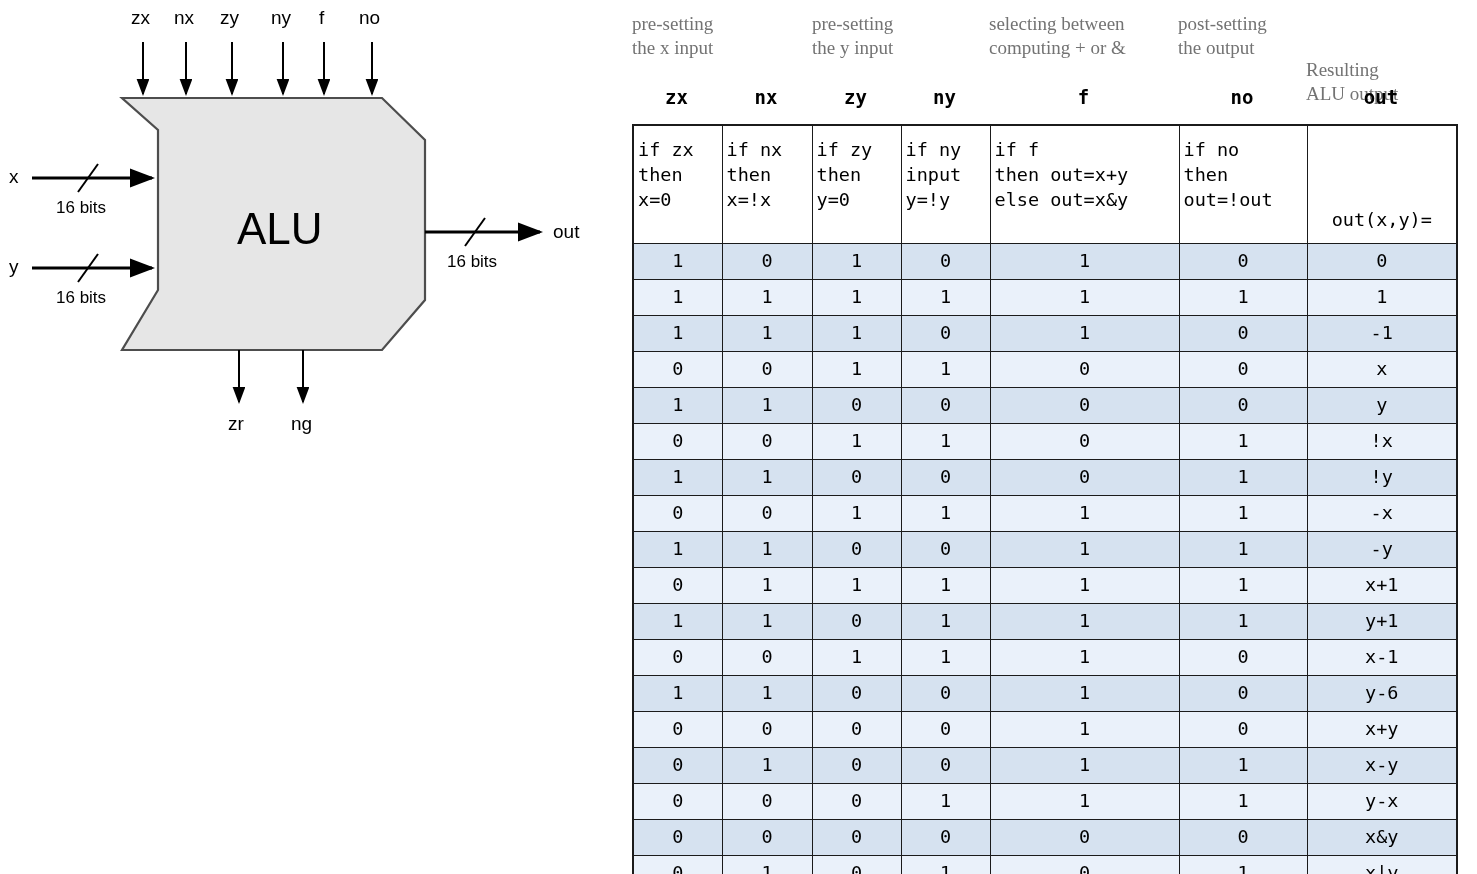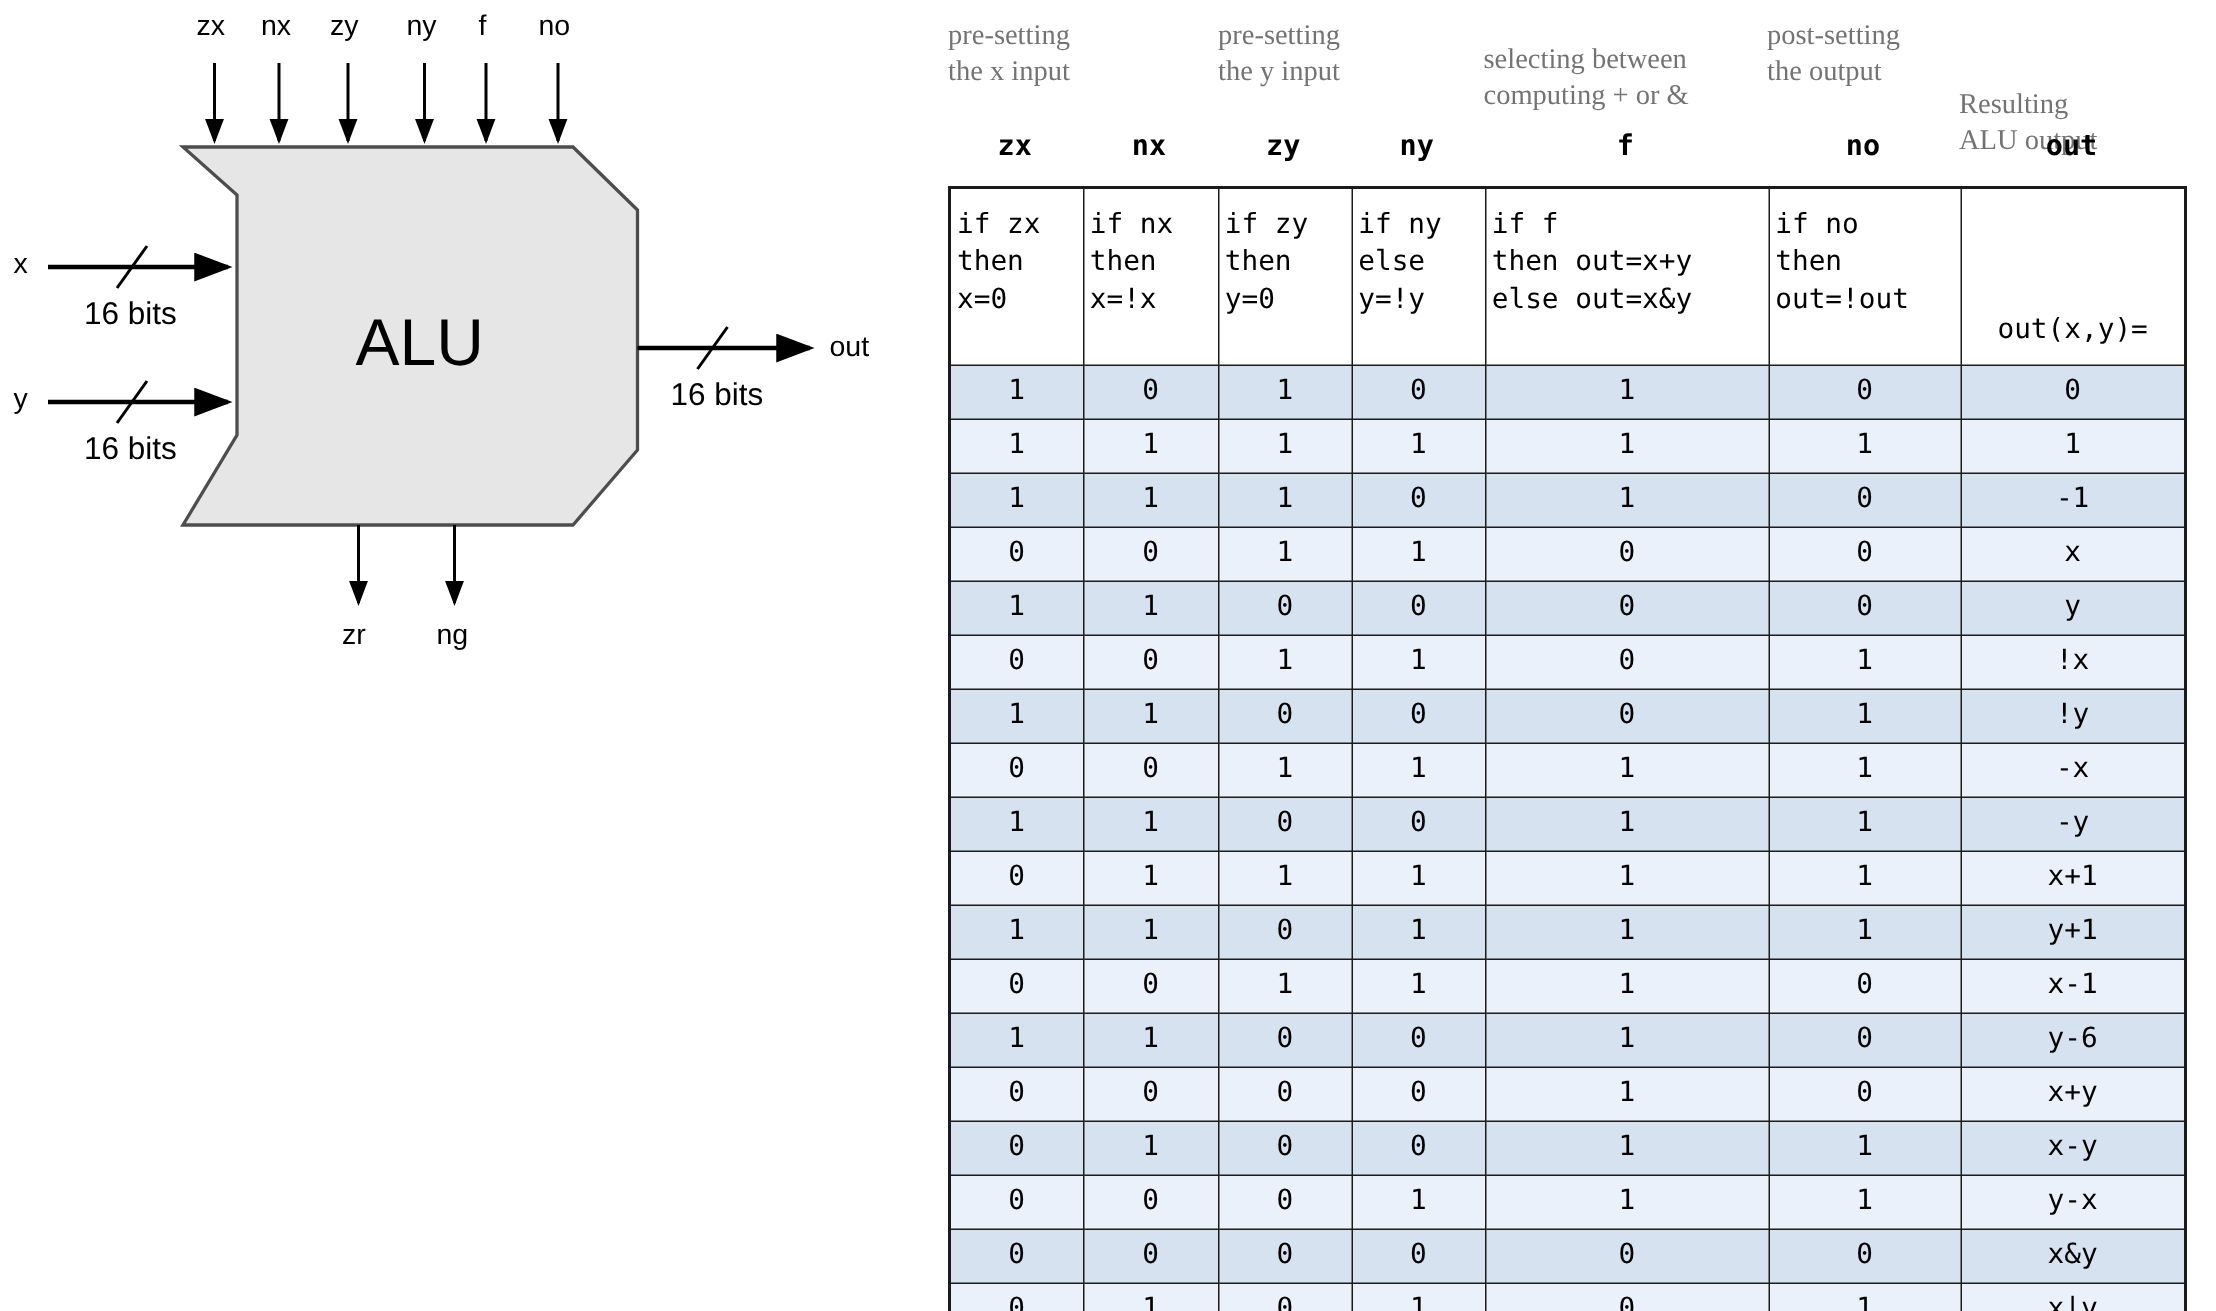--- a/index.html
+++ b/index.html
@@ -18,21 +18,21 @@
   #alu-svg{position:absolute;left:0;top:0;}
 
   .diag-label{
     position:absolute;
     font-family:"Liberation Sans",sans-serif;
     font-size:19px;
     color:#000;
     white-space:nowrap;
     line-height:1;
   }
-  .diag-label.small{font-size:21px;text-align:right;}
+  .diag-label.small{font-size:17px;text-align:right;}
   .alu-word{
     position:absolute;
     font-family:"Liberation Sans",sans-serif;
     font-size:44px;
     color:#000;
     white-space:nowrap;
     line-height:1;
   }
 
   
@@ -169,21 +169,21 @@
 
   <div id="group-headers">
     <div class="group-header" style="left:0px;width:172px;">
       <div>pre-setting</div>
       <div>the x input</div>
     </div>
     <div class="group-header" style="left:180px;width:177px;">
       <div>pre-setting</div>
       <div>the y input</div>
     </div>
-    <div class="group-header" style="left:357px;width:188px;margin-top:16px;">
+    <div class="group-header" style="left:357px;width:188px;">
       <div>selecting between</div>
       <div>computing + or &amp;</div>
     </div>
     <div class="group-header" style="left:546px;width:125px;">
       <div>post-setting</div>
       <div>the output</div>
     </div>
     <div class="group-header" style="left:674px;width:150px;margin-top:46px;">
       <div>Resulting</div>
       <div>ALU output</div>
@@ -215,21 +215,21 @@
         <td>if zx
 then
 x=0</td>
         <td>if nx
 then
 x=!x</td>
         <td>if zy
 then
 y=0</td>
         <td>if ny
-else
+input
 y=!y</td>
         <td>if f
 then out=x+y
 else out=x&amp;y</td>
         <td>if no
 then
 out=!out</td>
         <td class="def-out">out(x,y)=</td>
       </tr>
     <tr class="row-dark">

